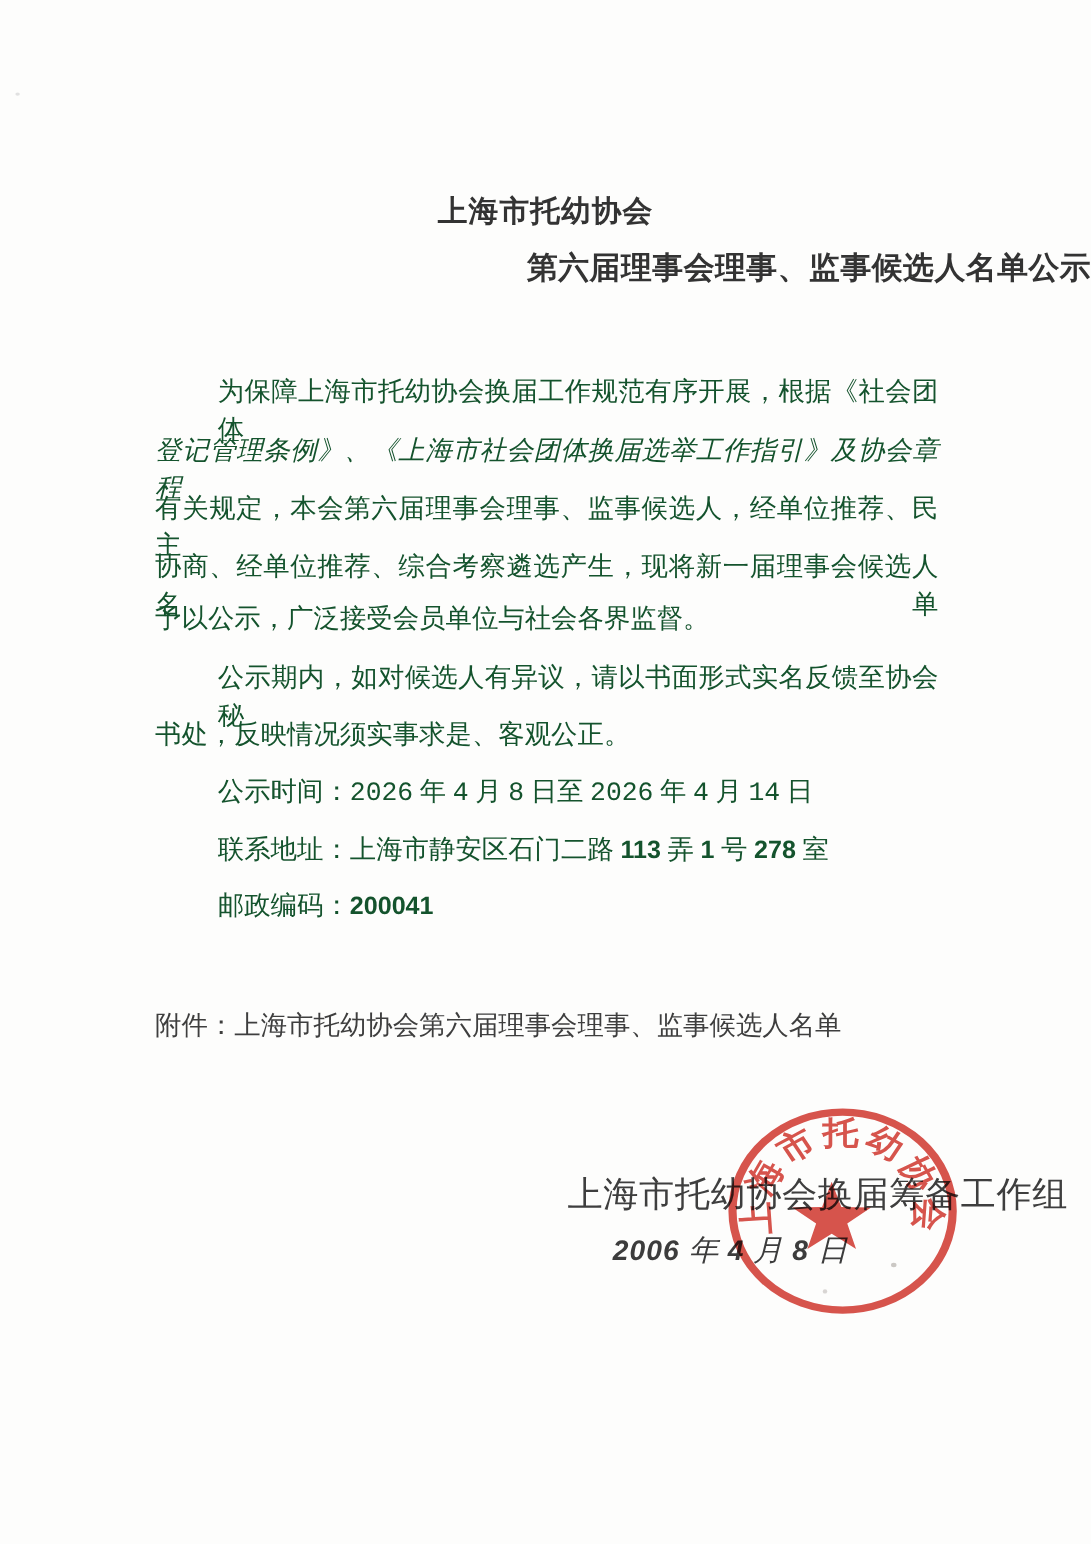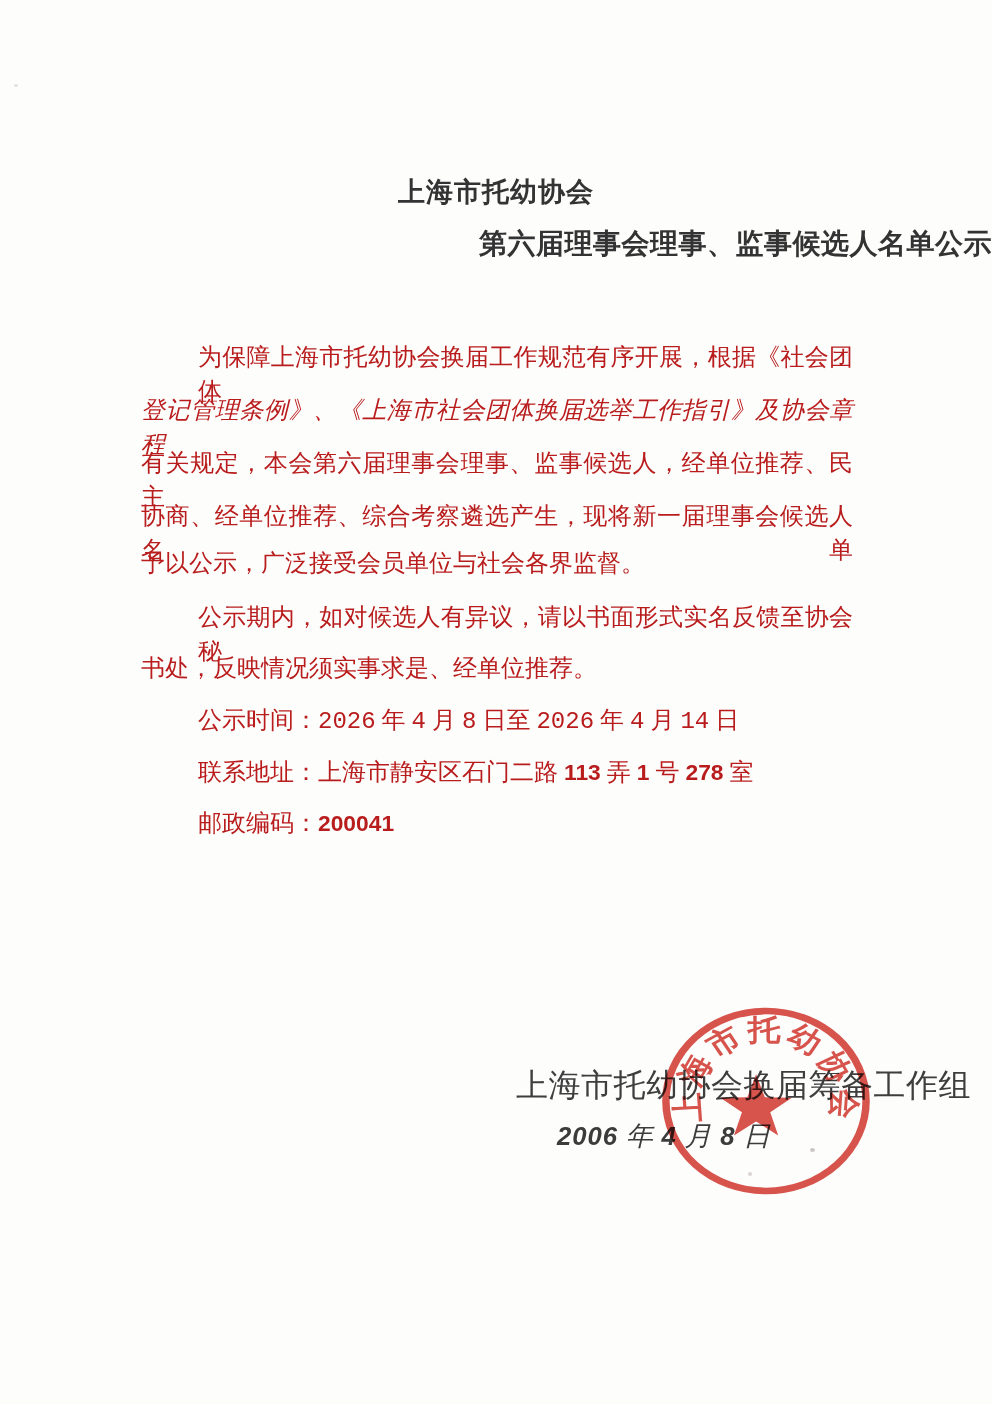--- a/index.html
+++ b/index.html
@@ -14,21 +14,21 @@
     text-align:center; font-size:27px; font-weight:bold; color:#333;
     letter-spacing:1px;
   }
   .doc-subtitle {
     position:absolute; left:0; top:225px; width:992px;
     text-align:right; font-size:28px; font-weight:bold; color:#333;
     letter-spacing:0.5px;
   }
   .line {
     position:absolute; left:141px; width:712px;
-    font-size:24px; color:#b91c1c; line-height:34px;
+    font-size:24px; color:#14532d; line-height:34px;
     box-sizing:border-box;
   }
   .line.justify { text-align:justify; text-align-last:justify; }
   .line.indent { padding-left:57px; }
   .attachment {
     position:absolute; left:141px; top:916px; width:760px;
     font-size:24px; color:#3e3e3e;
   }
   .sig-org {
     position:absolute; left:516px; top:1064px;
@@ -60,26 +60,27 @@
   <div class="doc-title">上海市托幼协会</div>
   <div class="doc-subtitle">第六届理事会理事、监事候选人名单公示</div>
 
   <div id="body-lines">
       <div class="line indent justify" style="top: 340px;">为保障上海市托幼协会换届工作规范有序开展，根据《社会团体</div>
       <div class="line justify" style="top: 393px; font-style: italic;">登记管理条例》、《上海市社会团体换届选举工作指引》及协会章程</div>
       <div class="line justify" style="top: 446px;">有关规定，本会第六届理事会理事、监事候选人，经单位推荐、民主</div>
       <div class="line justify" style="top: 499px;">协商、经单位推荐、综合考察遴选产生，现将新一届理事会候选人名单</div>
       <div class="line" style="top: 546px;">予以公示，广泛接受会员单位与社会各界监督。</div>
       <div class="line indent justify" style="top: 600px;">公示期内，如对候选人有异议，请以书面形式实名反馈至协会秘</div>
-      <div class="line" style="top: 651px;">书处，反映情况须实事求是、经单位推荐。</div>
+      <div class="line" style="top: 651px;">书处，反映情况须实事求是、客观公正。</div>
       <div class="line indent" style="top: 703px;">公示时间：<span class="num-serif">2026</span> 年 <span class="num-serif">4</span> 月 <span class="num-serif">8</span> 日至 <span class="num-serif">2026</span> 年 <span class="num-serif">4</span> 月 <span class="num-serif">14</span> 日</div>
       <div class="line indent" style="top: 755px;">联系地址：上海市静安区石门二路 <span class="num-sans">113</span> 弄 <span class="num-sans">1</span> 号 <span class="num-sans">278</span> 室</div>
       <div class="line indent" style="top: 806px;">邮政编码：<span class="num-sans">200041</span></div>
     </div>
 
+  <div class="attachment">附件：上海市托幼协会第六届理事会理事、监事候选人名单</div>
 
   <div class="sig-org">上海市托幼协会换届筹备工作组</div>
   <div class="sig-date"><span class="num-sans">2006</span> 年 <span class="num-sans">4</span> 月 <span class="num-sans">8</span> 日</div>
 
   <svg class="seal" viewBox="0 0 220 220" preserveAspectRatio="none">
     <circle cx="110" cy="110" r="101" fill="none" stroke-width="7.5" stroke="#d5453e"></circle>
     <polygon points="100,80 108.82,105.87 136.14,106.26 114.27,122.64 122.34,148.74 100,133 77.66,148.74 85.73,122.64 63.86,106.26 91.18,105.87" fill="#d5453e"></polygon>
     <path id="seal-arc" d="M 46.1 133.3 A 68 68 0 1 1 173.9 133.3" fill="none"></path>
     <text font-size="33" letter-spacing="4" text-anchor="middle" fill="#d5453e">
       <textPath href="#seal-arc" startOffset="50%">上海市托幼协会</textPath>

